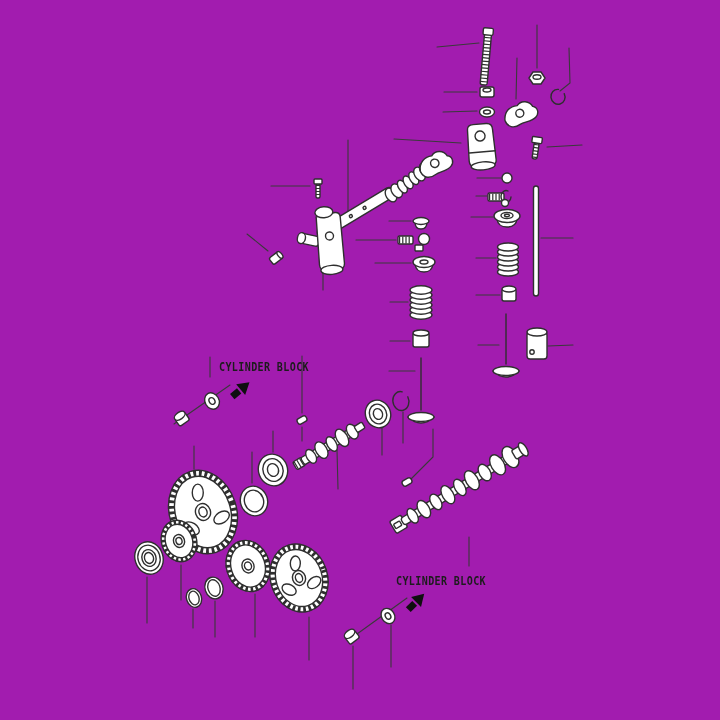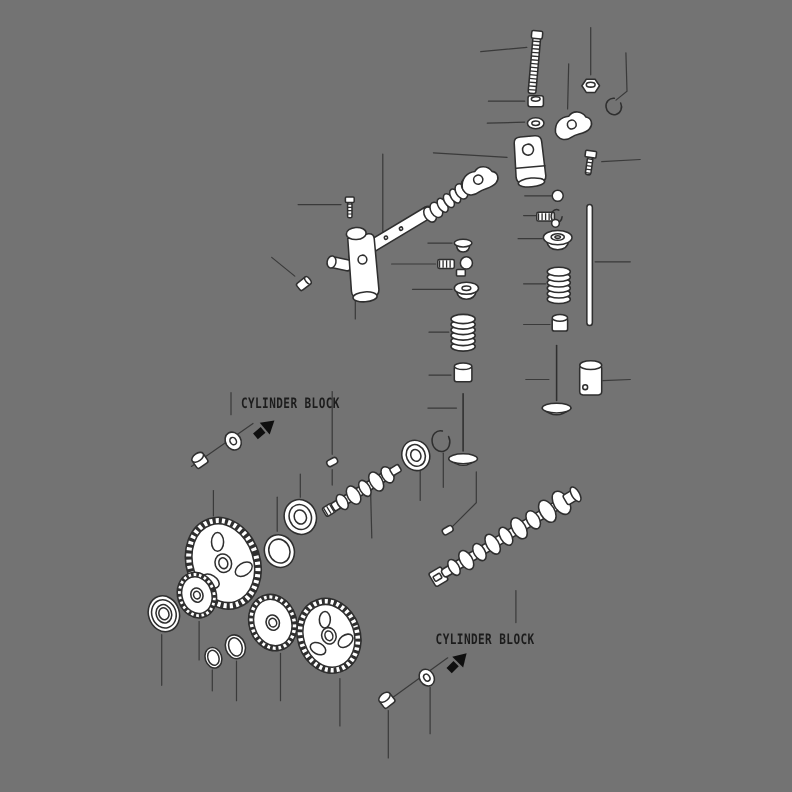--- a/index.html
+++ b/index.html
@@ -1,16 +1,16 @@
 <!DOCTYPE html>
 <html><head>
 <meta charset="utf-8">
 <style>
   html,body{margin:0;padding:0;background:#ffffff;}
-  .stage{width:720px;height:720px;position:relative;background:#737373;overflow:hidden;}
+  .stage{width:720px;height:720px;position:relative;background:#a21caf;overflow:hidden;}
   svg{display:block;}
   .ln{stroke:#2f2f2f;stroke-width:1.4;fill:none;stroke-linecap:round;stroke-linejoin:round;}
   .pw{stroke:#2f2f2f;stroke-width:1.4;fill:#ffffff;stroke-linejoin:round;}
   .ld{stroke:#3a3a3a;stroke-width:1.1;fill:none;stroke-linecap:round;}
   .thr{stroke:#2f2f2f;fill:none;}
   .lbl{font:bold 13px "DejaVu Sans Mono","Liberation Mono",monospace;fill:#1c1c1c;letter-spacing:.5px;}
   .arw{fill:#0f0f0f;stroke:none;}
 </style>
 </head>
 <body>

